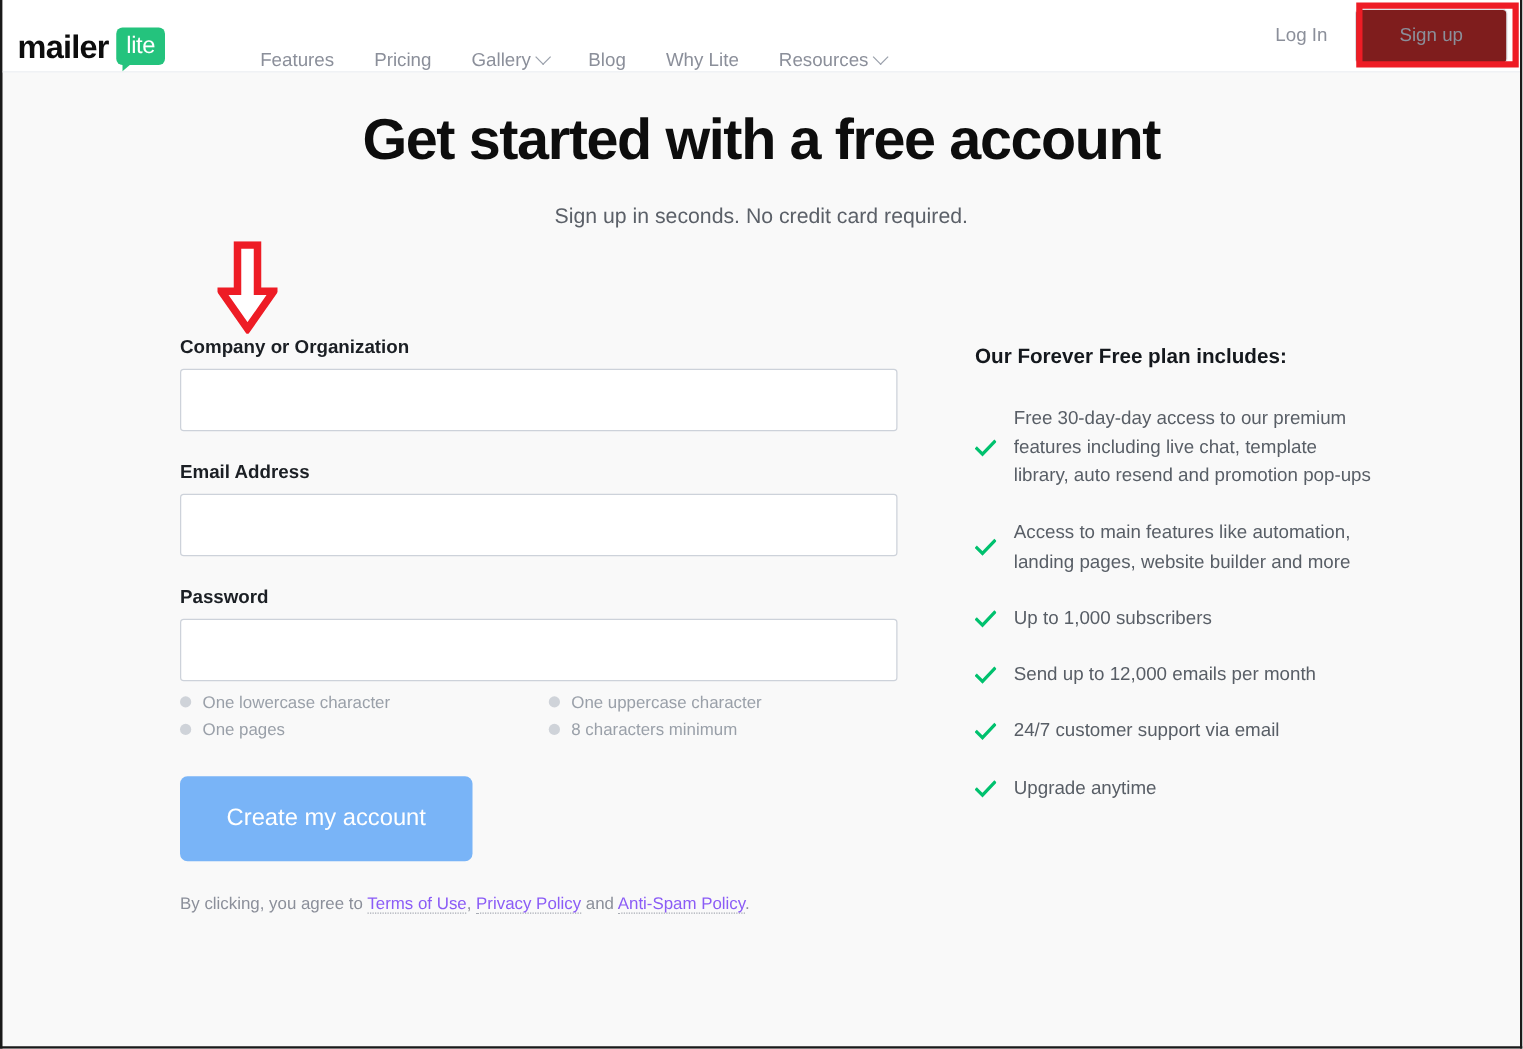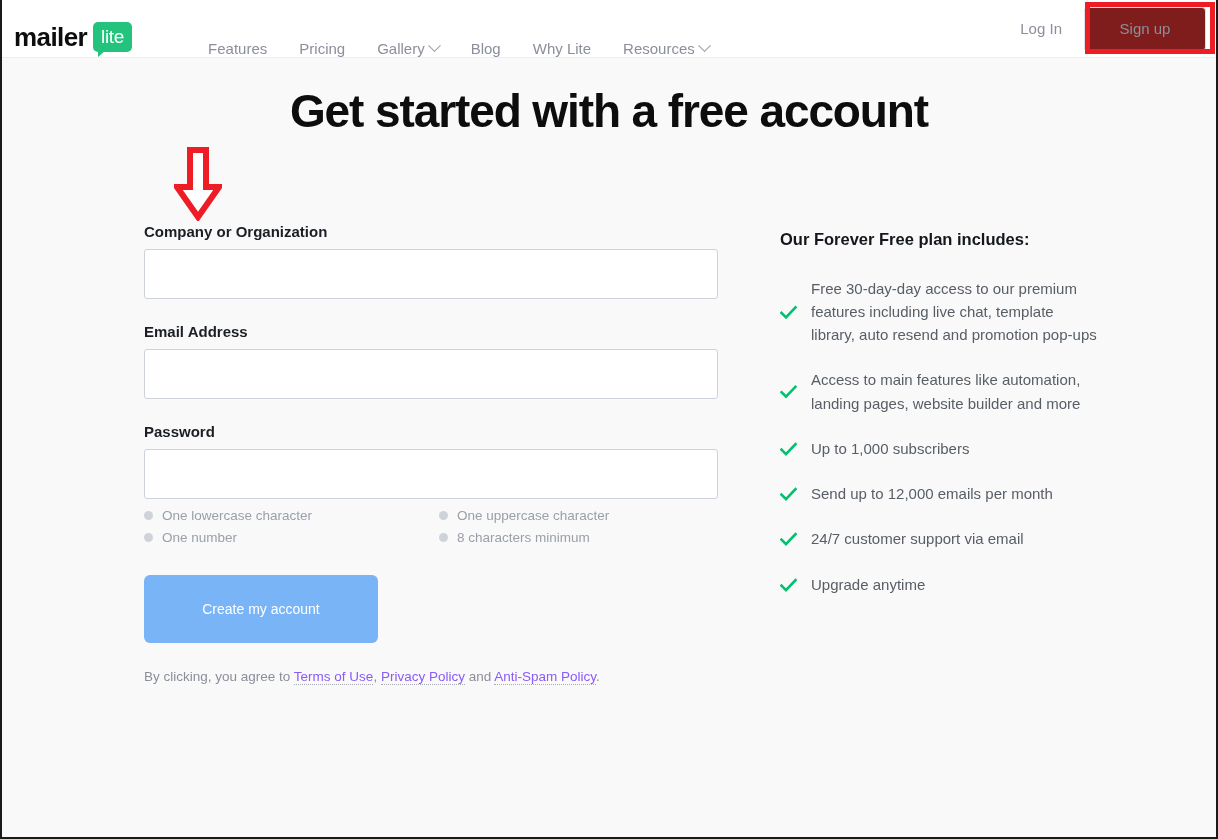--- a/index.html
+++ b/index.html
@@ -206,21 +206,21 @@
     flex: none;
   }
 
   .cta-btn {
     width: 234px;
     height: 68px;
     background: #79b4f7;
     border: none;
     border-radius: 6px;
     color: #ffffff;
-    font-size: 14px;
+    font-size: 19px;
     font-family: "Liberation Sans", sans-serif;
     cursor: pointer;
     display: block;
   }
 
   .legal {
     margin-top: 26px;
     font-size: 13.5px;
     color: #8b8f9a;
   }
@@ -299,20 +299,21 @@
     <div class="header-right">
       <a class="login-link" href="#">Log In</a>
       <button class="signup-btn">Sign up</button>
     </div>
   </header>
 
   <div class="annot-box"></div>
 
   <section class="hero">
     <h1>Get started with a free account</h1>
+    <p class="sub">Sign up in seconds. No credit card required.</p>
   </section>
 
   <div class="columns">
 
     <form class="form-col">
 
       <svg class="annot-arrow" viewBox="0 0 48 74">
         <path d="M16 3 H32 V40 H45 L24 70 L3 40 H16 Z" fill="#ffffff" stroke="#ee1c25" stroke-width="6" stroke-linejoin="miter"></path>
       </svg>
 
@@ -335,21 +336,21 @@
         <div class="req">
           <span class="req-dot"></span>
           <span>One lowercase character</span>
         </div>
         <div class="req">
           <span class="req-dot"></span>
           <span>One uppercase character</span>
         </div>
         <div class="req">
           <span class="req-dot"></span>
-          <span>One number</span>
+          <span>One pages</span>
         </div>
         <div class="req">
           <span class="req-dot"></span>
           <span>8 characters minimum</span>
         </div>
       </div>
 
       <button class="cta-btn" type="submit">Create my account</button>
 
       <p class="legal"><span>By clicking, you agree to </span><a href="#">Terms of Use</a><span>, </span><a href="#">Privacy Policy</a><span> and </span><a href="#">Anti-Spam Policy</a><span>.</span></p>

